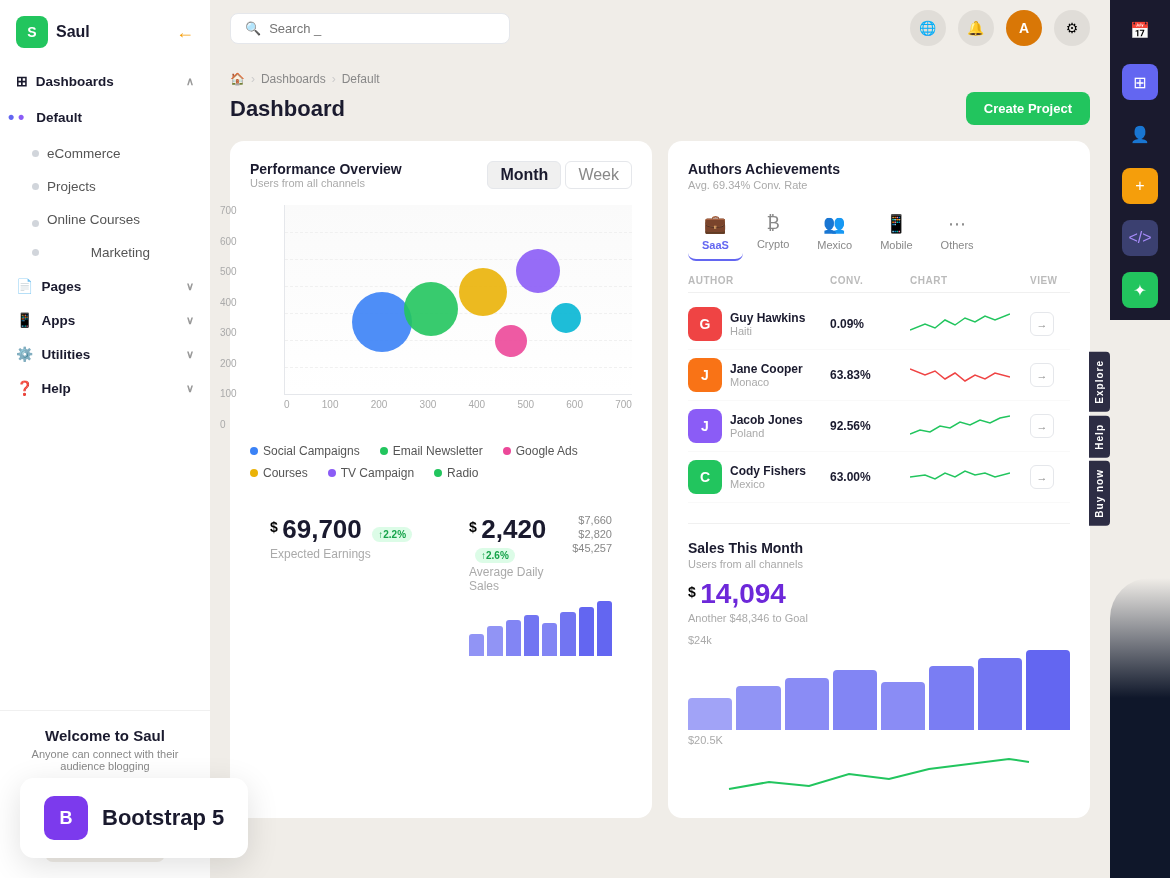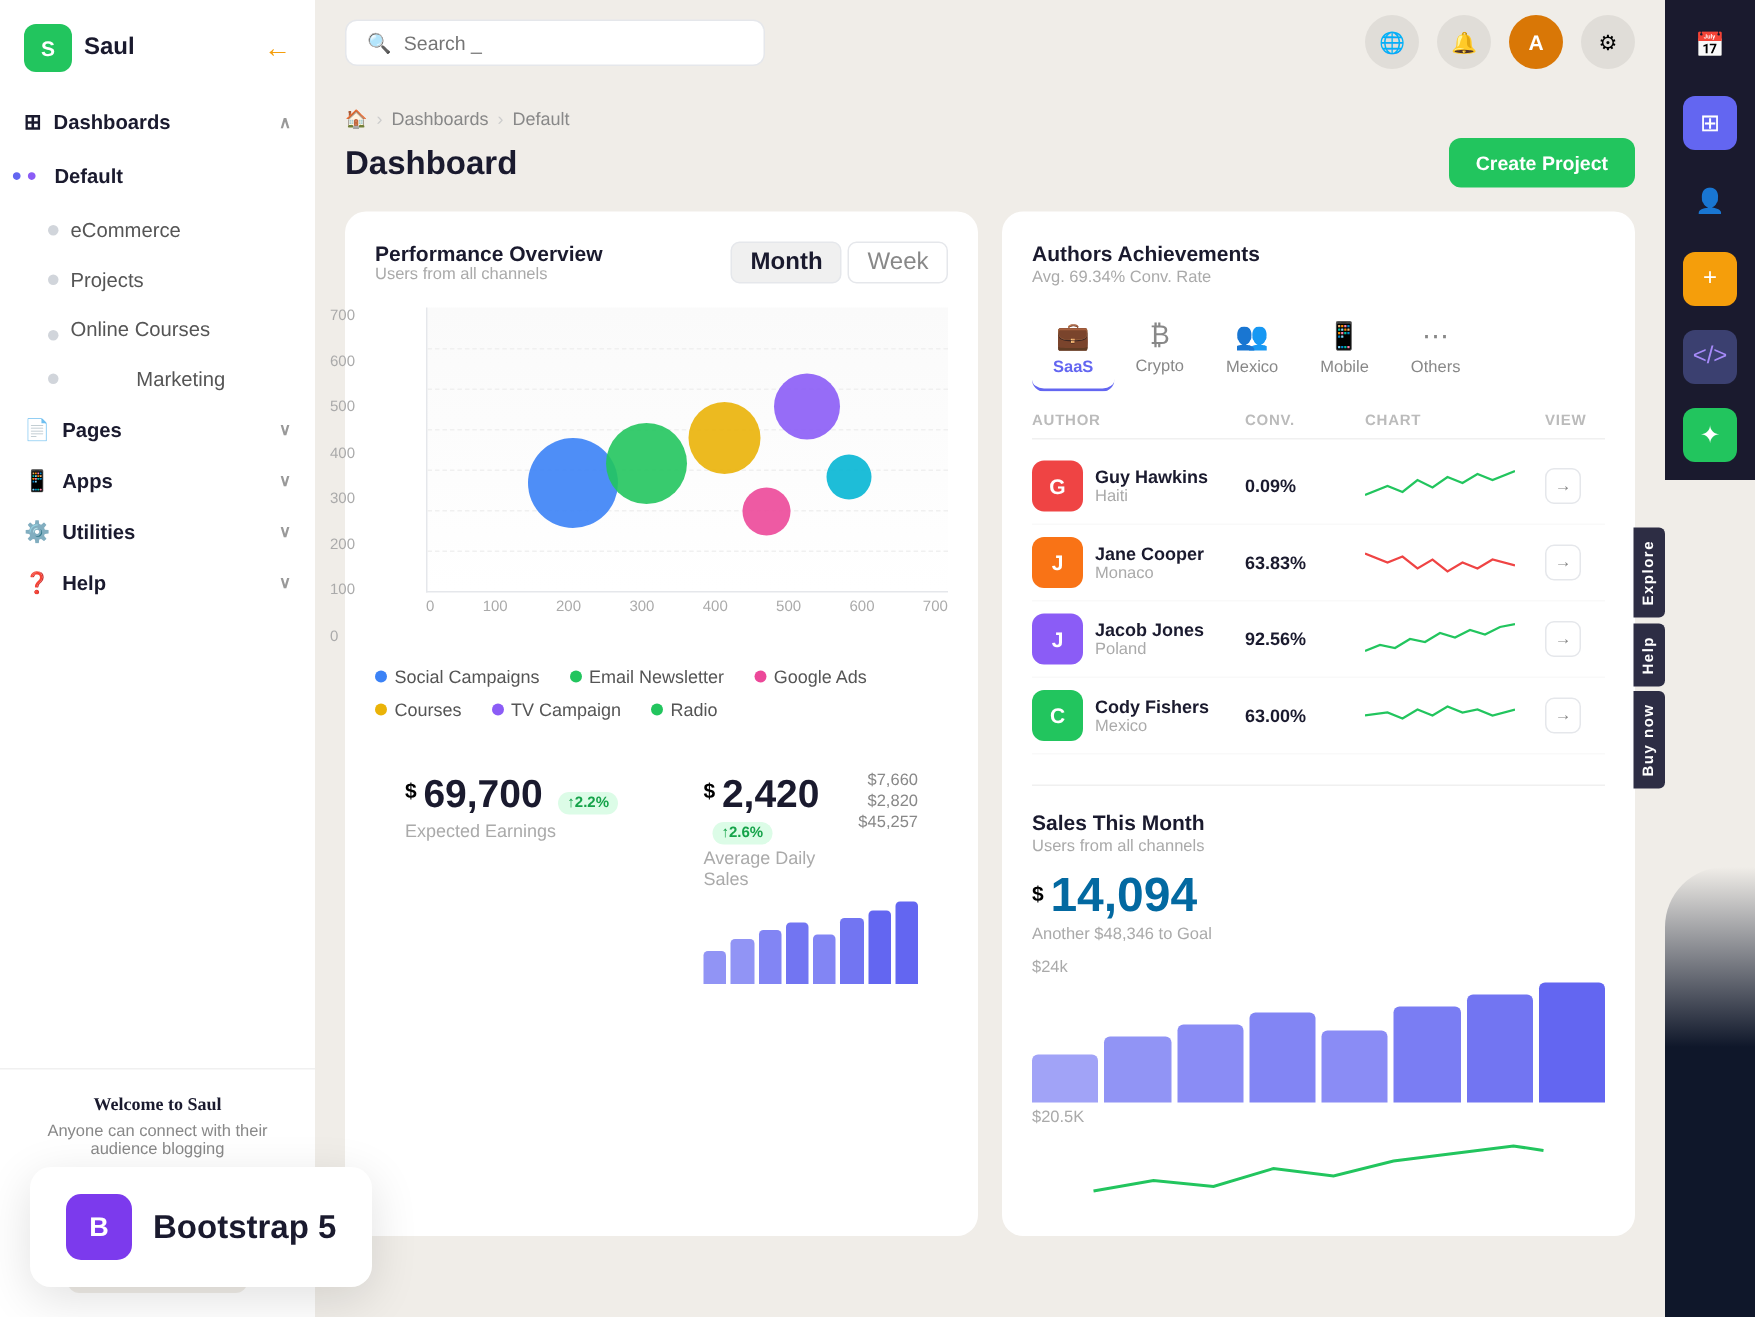--- a/index.html
+++ b/index.html
@@ -43,21 +43,21 @@
       font-size: 13.5px; color: #1a1a2e; font-weight: 600; gap: 8px;
     }
     .nav-header .nav-arrow { margin-left: auto; }
 
     .sidebar-bottom {
       margin-top: auto;
       padding: 16px;
       text-align: center;
       border-top: 1px solid #f0f0f0;
     }
-    .welcome-title { font-size: 12px; font-weight: 600; color: #1a1a2e; margin-bottom: 4px; font-family: Liberation Serif, serif; }
+    .welcome-title { font-size: 15px; font-weight: 600; color: #1a1a2e; margin-bottom: 4px; }
     .welcome-sub { font-size: 11px; color: #888; margin-bottom: 10px; }
     .astronaut-img {
       width: 120px; height: 80px; background: #f0ede8; border-radius: 8px;
       margin: 0 auto; display: flex; align-items: center; justify-content: center;
       font-size: 40px;
     }
 
     
     .main {
       flex: 1;
@@ -203,21 +203,21 @@
     .author-conv { font-size: 12px; font-weight: 600; color: #1a1a2e; }
     .mini-chart { height: 28px; display: flex; align-items: center; }
     .arrow-btn {
       width: 24px; height: 24px; border-radius: 6px; border: 1px solid #e5e7eb;
       display: flex; align-items: center; justify-content: center; cursor: pointer; font-size: 11px; color: #888;
     }
 
     
     .sales-title { font-size: 14px; font-weight: 700; color: #1a1a2e; margin-bottom: 2px; }
     .sales-sub { font-size: 11px; color: #aaa; margin-bottom: 8px; }
-    .sales-value { font-size: 32px; font-weight: 800; color: #0369a1; }
+    .sales-value { font-size: 28px; font-weight: 800; color: #6d28d9; }
     .sales-goal { font-size: 11px; color: #aaa; margin-bottom: 10px; }
 
     
     .right-panel {
       width: 60px; background: #1a1a2e; display: flex; flex-direction: column;
       align-items: center; padding: 12px 0; gap: 16px; flex-shrink: 0;
     }
     .rp-icon {
       width: 36px; height: 36px; border-radius: 8px; display: flex; align-items: center;
       justify-content: center; cursor: pointer; font-size: 16px; color: #888;

